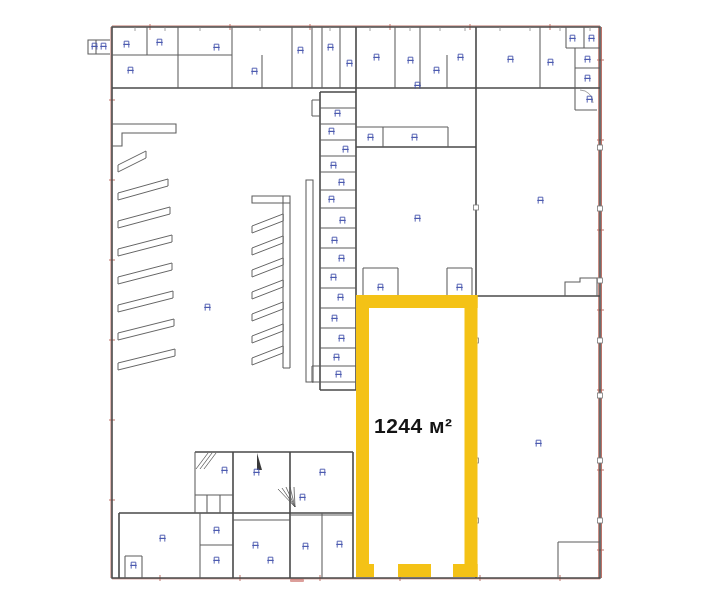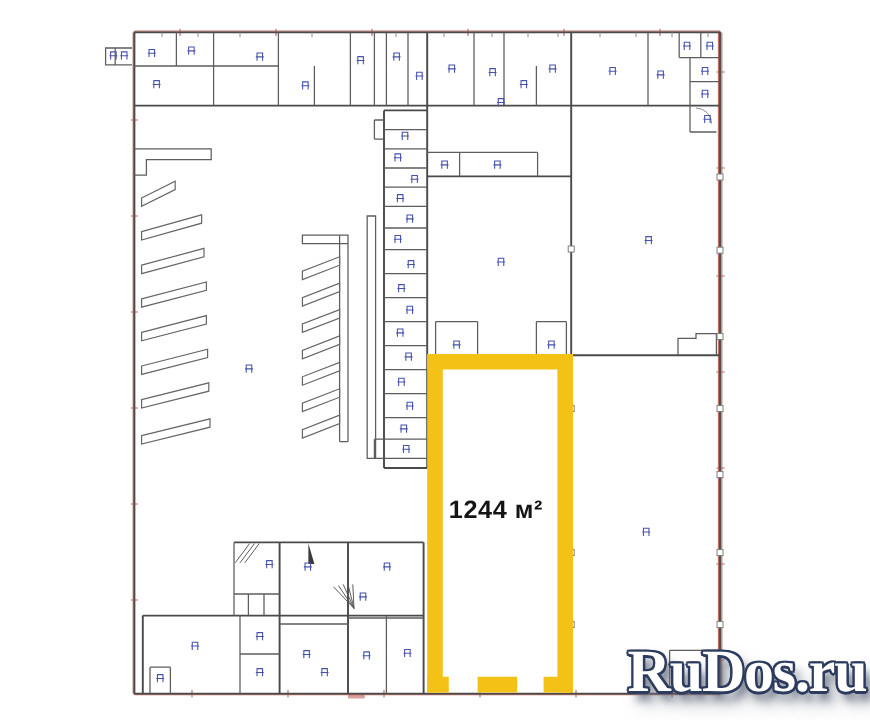--- a/index.html
+++ b/index.html
@@ -209,14 +209,13 @@
     <g>
       <path class="hl" d="M362.5,295 V577"></path>
       <path class="hl" d="M471,295 V577"></path>
       <path class="hl" d="M356,301.5 H477.5"></path>
       <path class="hl" d="M356,570.5 H374 M398,570.5 H431 M453,570.5 H477.5"></path>
     </g>
   </svg>
 
   <div class="area-label">1244 м²</div>
 
-  <div class="watermark">RuDos.ru</div>
 </div>
 
 </body></html>

